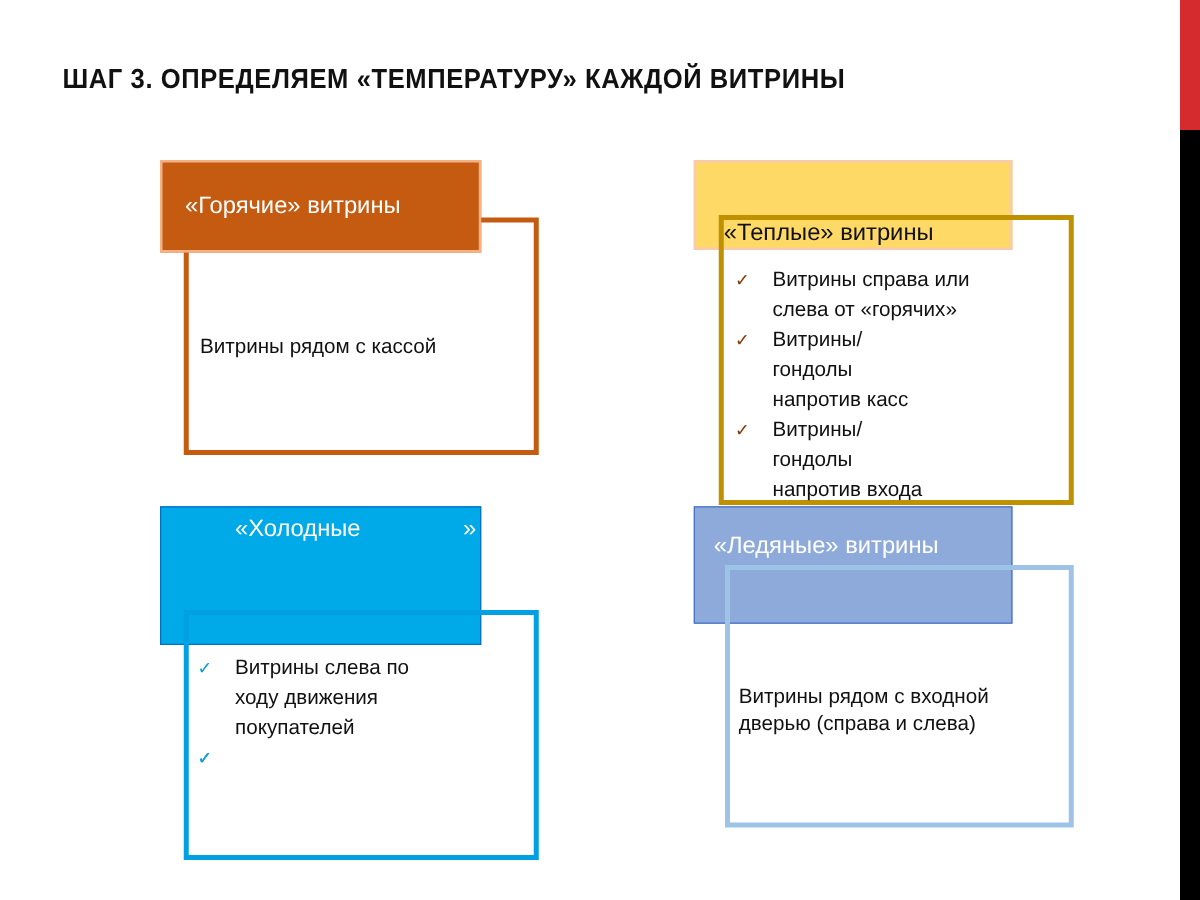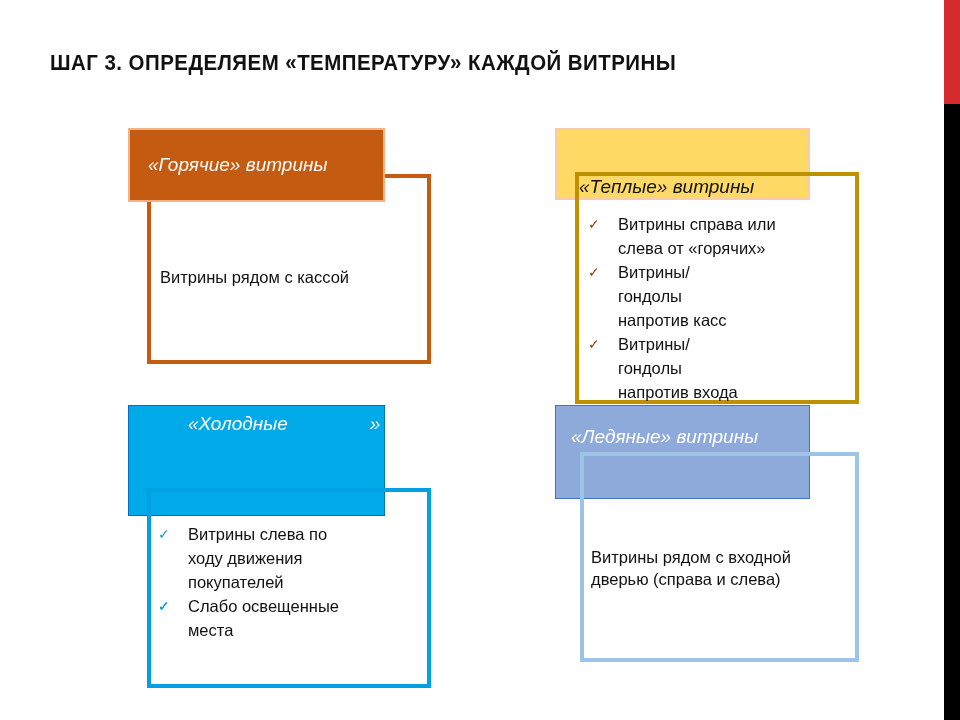--- a/index.html
+++ b/index.html
@@ -4,21 +4,21 @@
 <style>
   html, body { margin:0; padding:0; }
   body { width:960px; height:720px; position:relative; background:#ffffff; overflow:hidden;
          font-family:"Liberation Sans", sans-serif; }
   .side-red { position:absolute; left:944px; top:0; width:16px; height:104px; background:#D52B2E; }
   .side-black { position:absolute; left:944px; top:104px; width:16px; height:616px; background:#000; }
   .title { position:absolute; left:50px; top:50px; font-size:22px; font-weight:bold; color:#111;
            letter-spacing:0.5px; white-space:nowrap; transform:scaleX(0.93); transform-origin:left top; }
   .outline { position:absolute; box-sizing:border-box; border-style:solid; border-width:4px; }
   .header { position:absolute; box-sizing:border-box; font-size:19px; display:flex; align-items:center; }
-  .header span { display:block;font-style:italic; }
+  .header span { display:block; }
   .body-text { position:absolute; font-size:16.5px; line-height:22px; color:#111; }
   ul.checks { list-style:none; margin:0; padding:0; position:absolute; font-size:16.5px; line-height:24px; color:#111; }
   ul.checks li { position:relative; padding-left:30px; white-space:pre-line; }
   ul.checks li .chk { position:absolute; left:0; top:0; font-size:14px; }
 </style>
 </head>
 <body>
 
 <div class="side-red"></div>
 <div class="side-black"></div>
@@ -50,22 +50,21 @@
   <span style="padding-left:59px;">«Холодные</span>
   <span style="padding-left:82px;">»</span>
   <span style="padding-left:82px;">витрины</span>
 </div>
 <div class="outline" style="left:147px; top:488px; width:284px; height:200px; border-color:#00A0E3; border-top-width:4px;"></div>
 <ul class="checks" style="left:158px; top:522px; width:265px; line-height:24px;">
   <li><span class="chk" style="color:#0E9BD8;">✓</span><span>Витрины слева по
  ходу движения
 покупателей</span></li>
   <li><span class="chk" style="color:#0E9BD8;">✓</span></li>
-  <li><span class="chk" style="color:#0E9BD8;">✓</span><span>Слабо освещенные
- места</span></li>
+  <li><span class="chk" style="color:#0E9BD8;">✓</span></li>
 </ul>
 
 <div class="header" style="left:555px; top:405px; width:255px; height:94px; background:#8EAADB; border:1px solid #4472C4; color:#ffffff; padding-left:15px; align-items:flex-start; padding-top:20px;">
   <span>«Ледяные» витрины</span>
 </div>
 <div class="outline" style="left:580px; top:452px; width:279px; height:210px; border-color:#9DC3E6;"></div>
 <div class="body-text" style="left:591px; top:546px; white-space:pre-line;">Витрины рядом с входной
 дверью (справа и слева)</div>
 
 </body></html>

